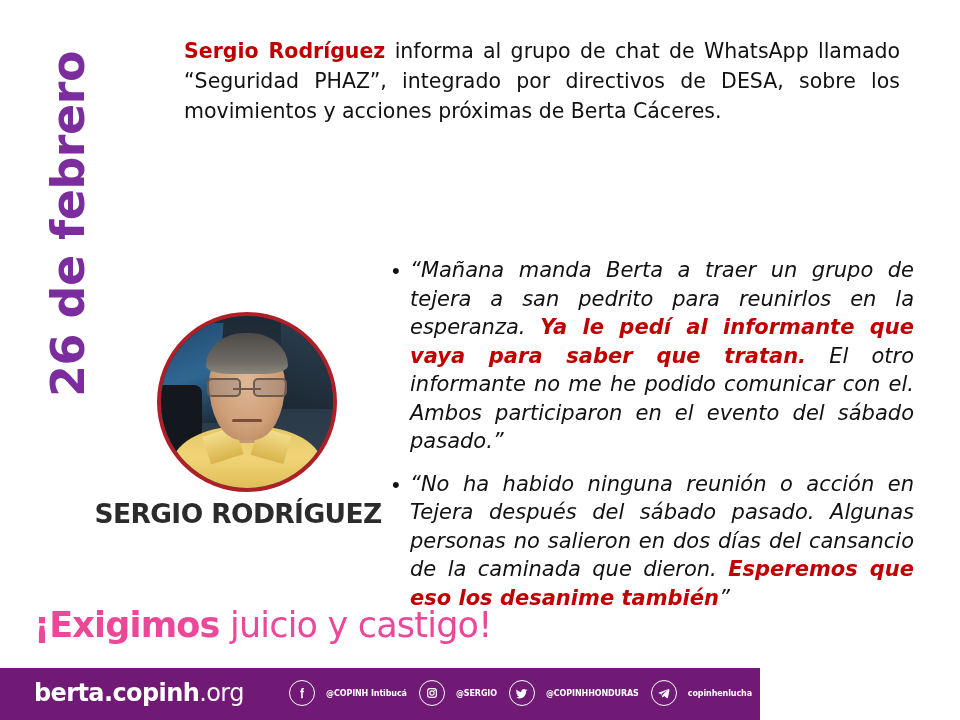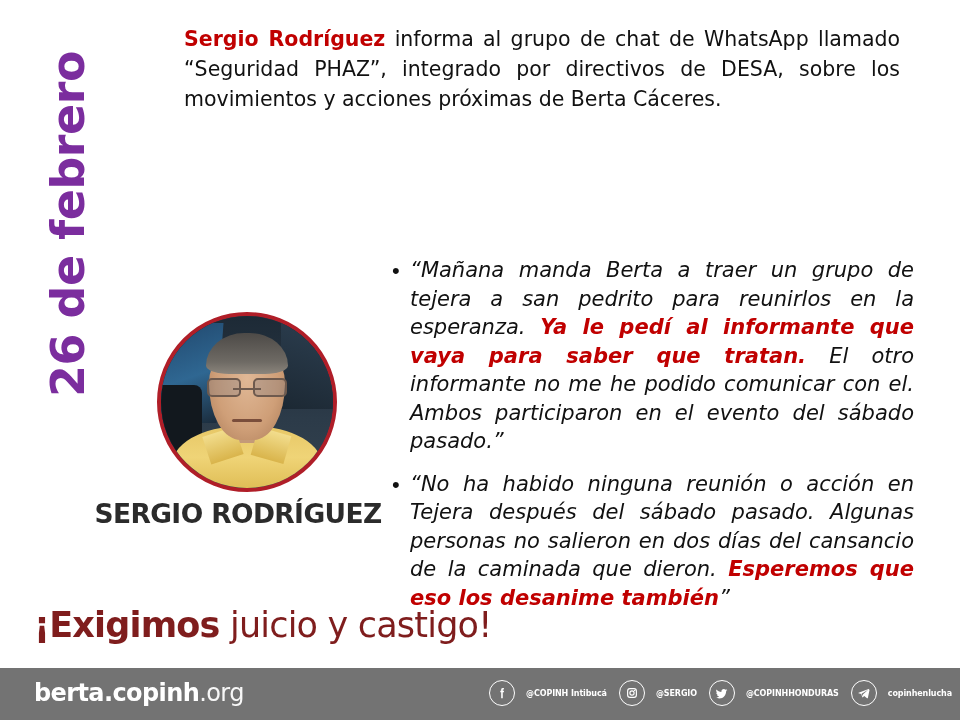--- a/index.html
+++ b/index.html
@@ -45,21 +45,21 @@
     font-size: 46px;
     letter-spacing: -0.5px;
     white-space: nowrap;
     line-height: 1;
   }
 
   
   .intro {
     position: absolute;
     left: 184px;
-    top: 24px;
+    top: 36px;
     width: 716px;
     font-family: "DejaVu Sans", sans-serif;
     font-size: 20.5px;
     line-height: 1.47;
     color: #111111;
     text-align: justify;
     text-justify: inter-word;
   }
   .intro .hl {
     color: #C00000;
@@ -242,38 +242,38 @@
   .quote-text .hl {
     color: #C00000;
     font-weight: 700;
   }
 
   
   .slogan {
     position: absolute;
     left: 34px;
     top: 608px;
-    color: #7f1d1d;
+    color: #ec4899;
     font-family: "DejaVu Sans", sans-serif;
     font-size: 35px;
     line-height: 1;
     white-space: nowrap;
     letter-spacing: -0.8px;
   }
   .slogan .s-bold { font-weight: 700; }
   .slogan .s-light { font-weight: 400; }
 
   
   .footer {
     position: absolute;
     left: 0;
     bottom: 0;
-    width: 960px;
+    width: 760px;
     height: 52px;
-    background: #737373;
+    background: #701a75;
   }
   .footer-site {
     position: absolute;
     left: 34px;
     top: 13px;
     color: #ffffff;
     font-family: "DejaVu Sans", sans-serif;
     font-size: 24px;
     line-height: 1;
     letter-spacing: -0.6px;

